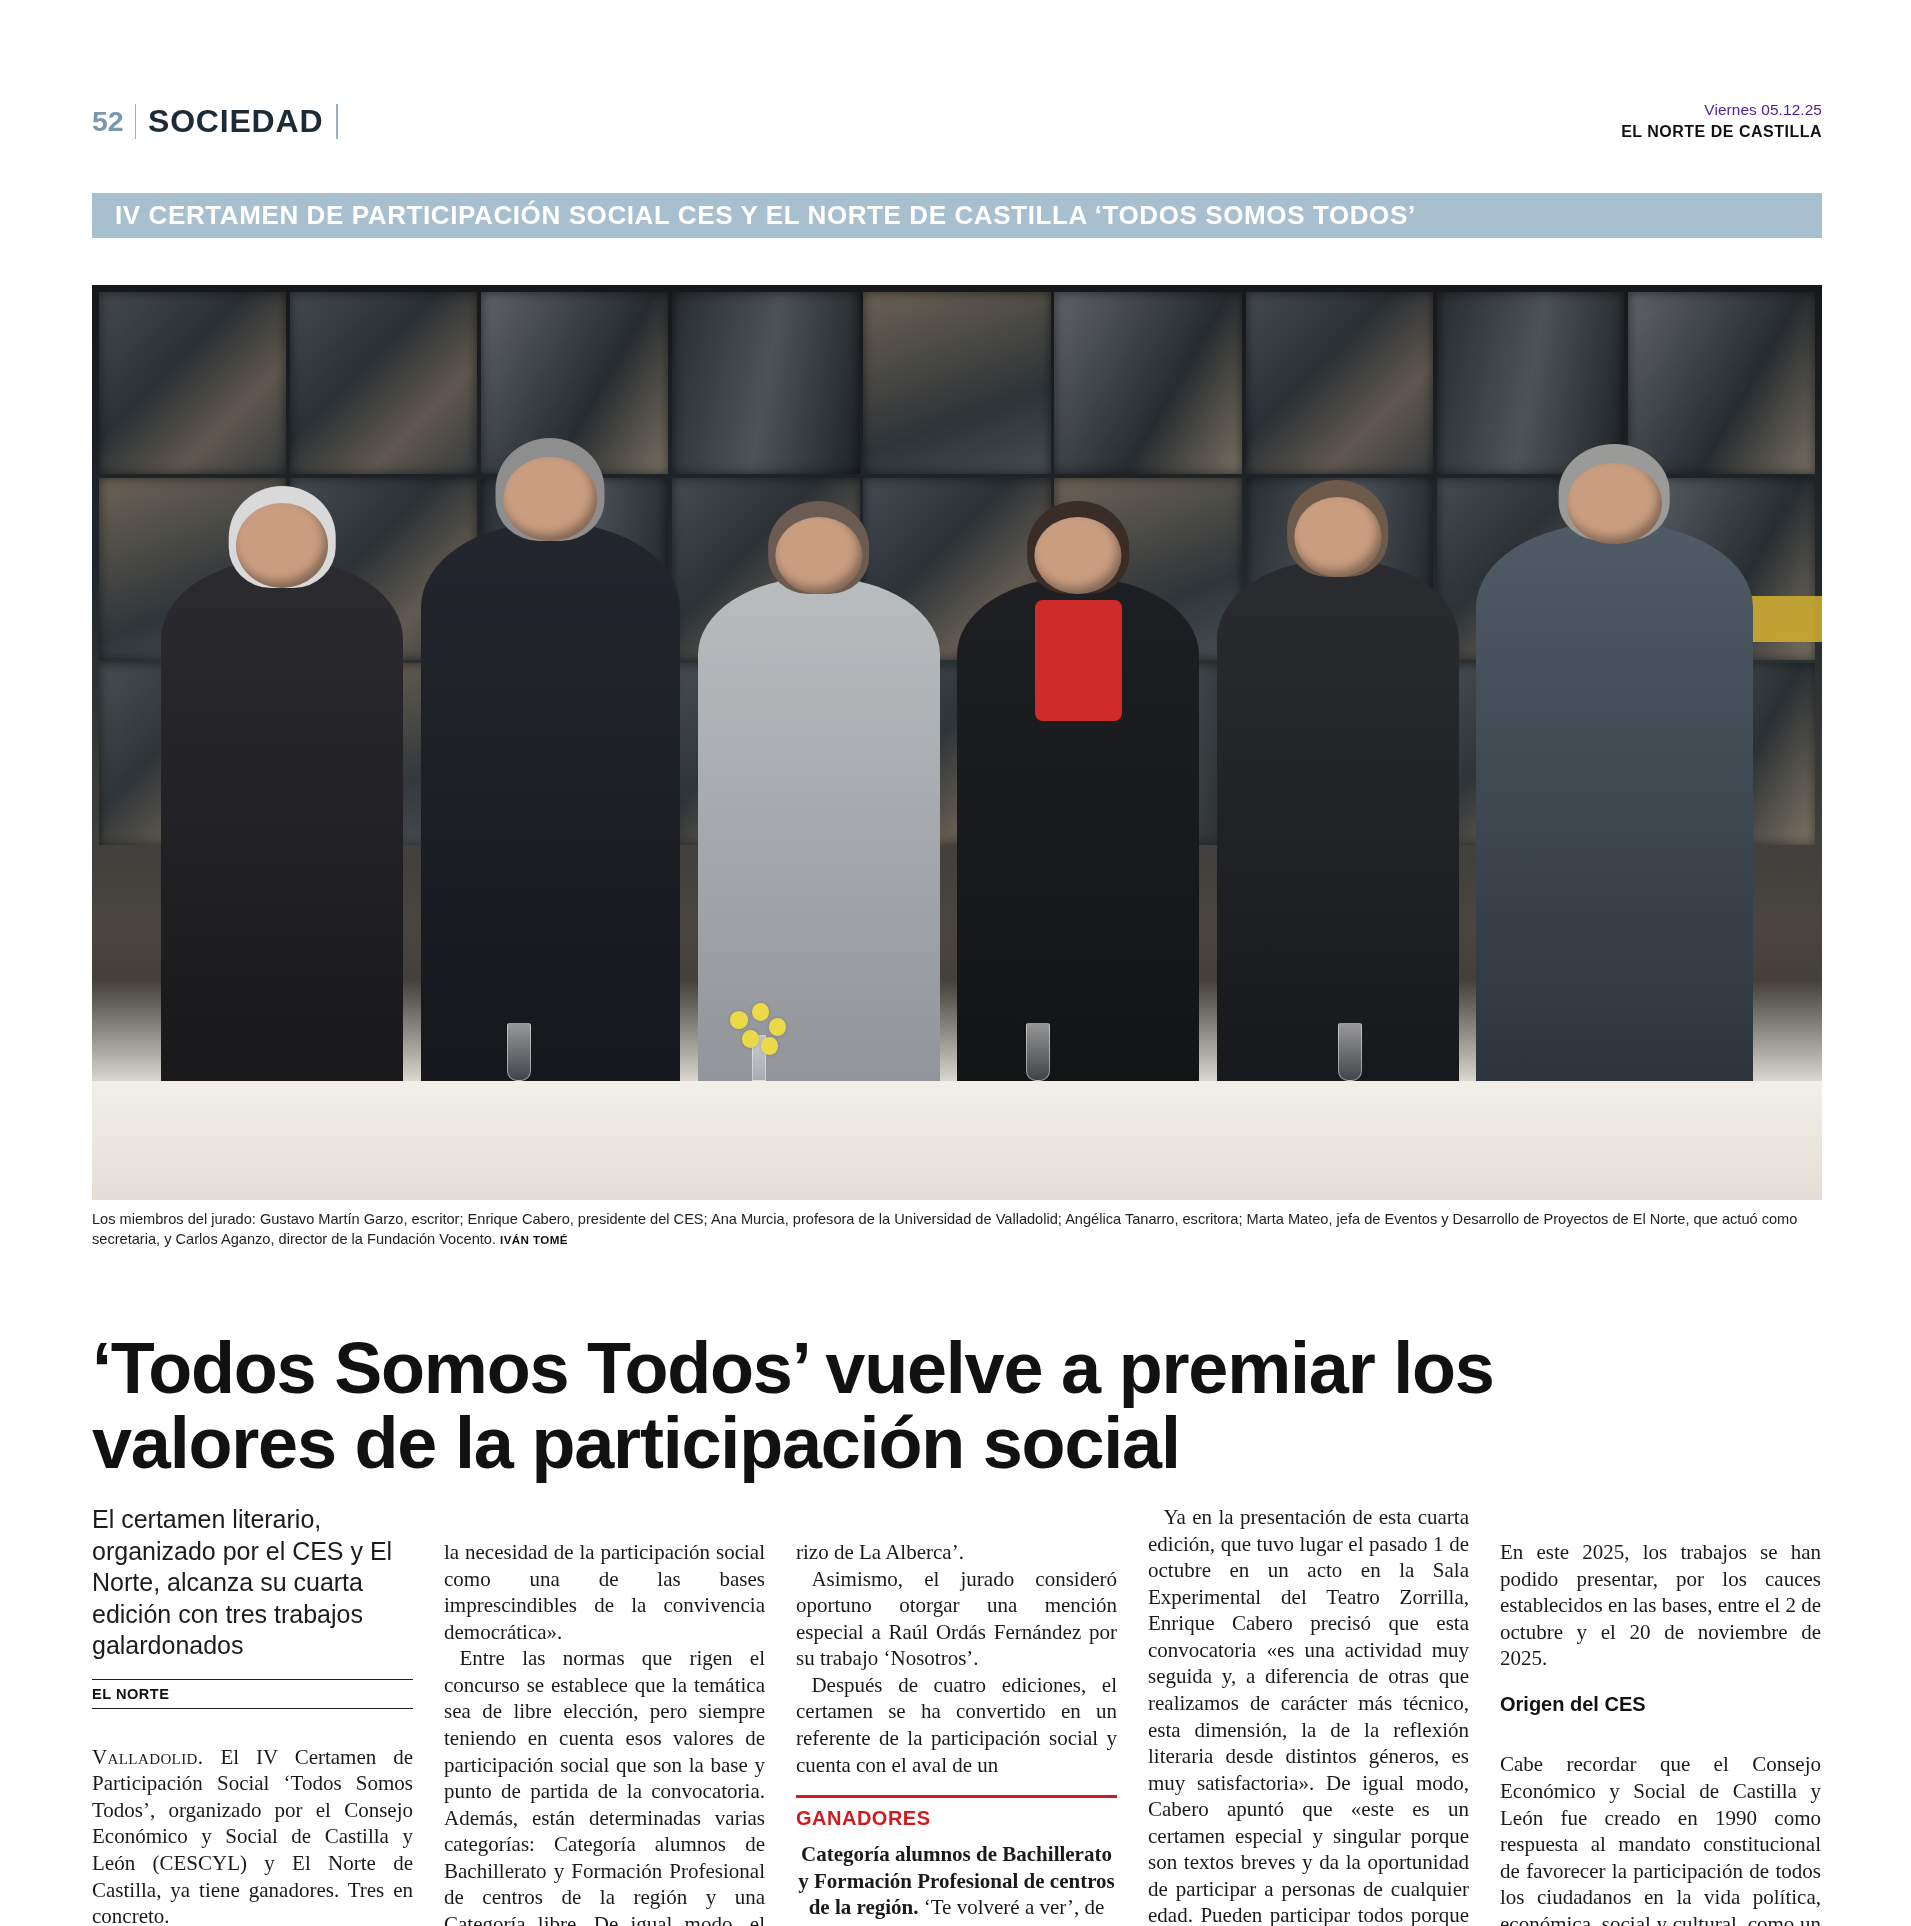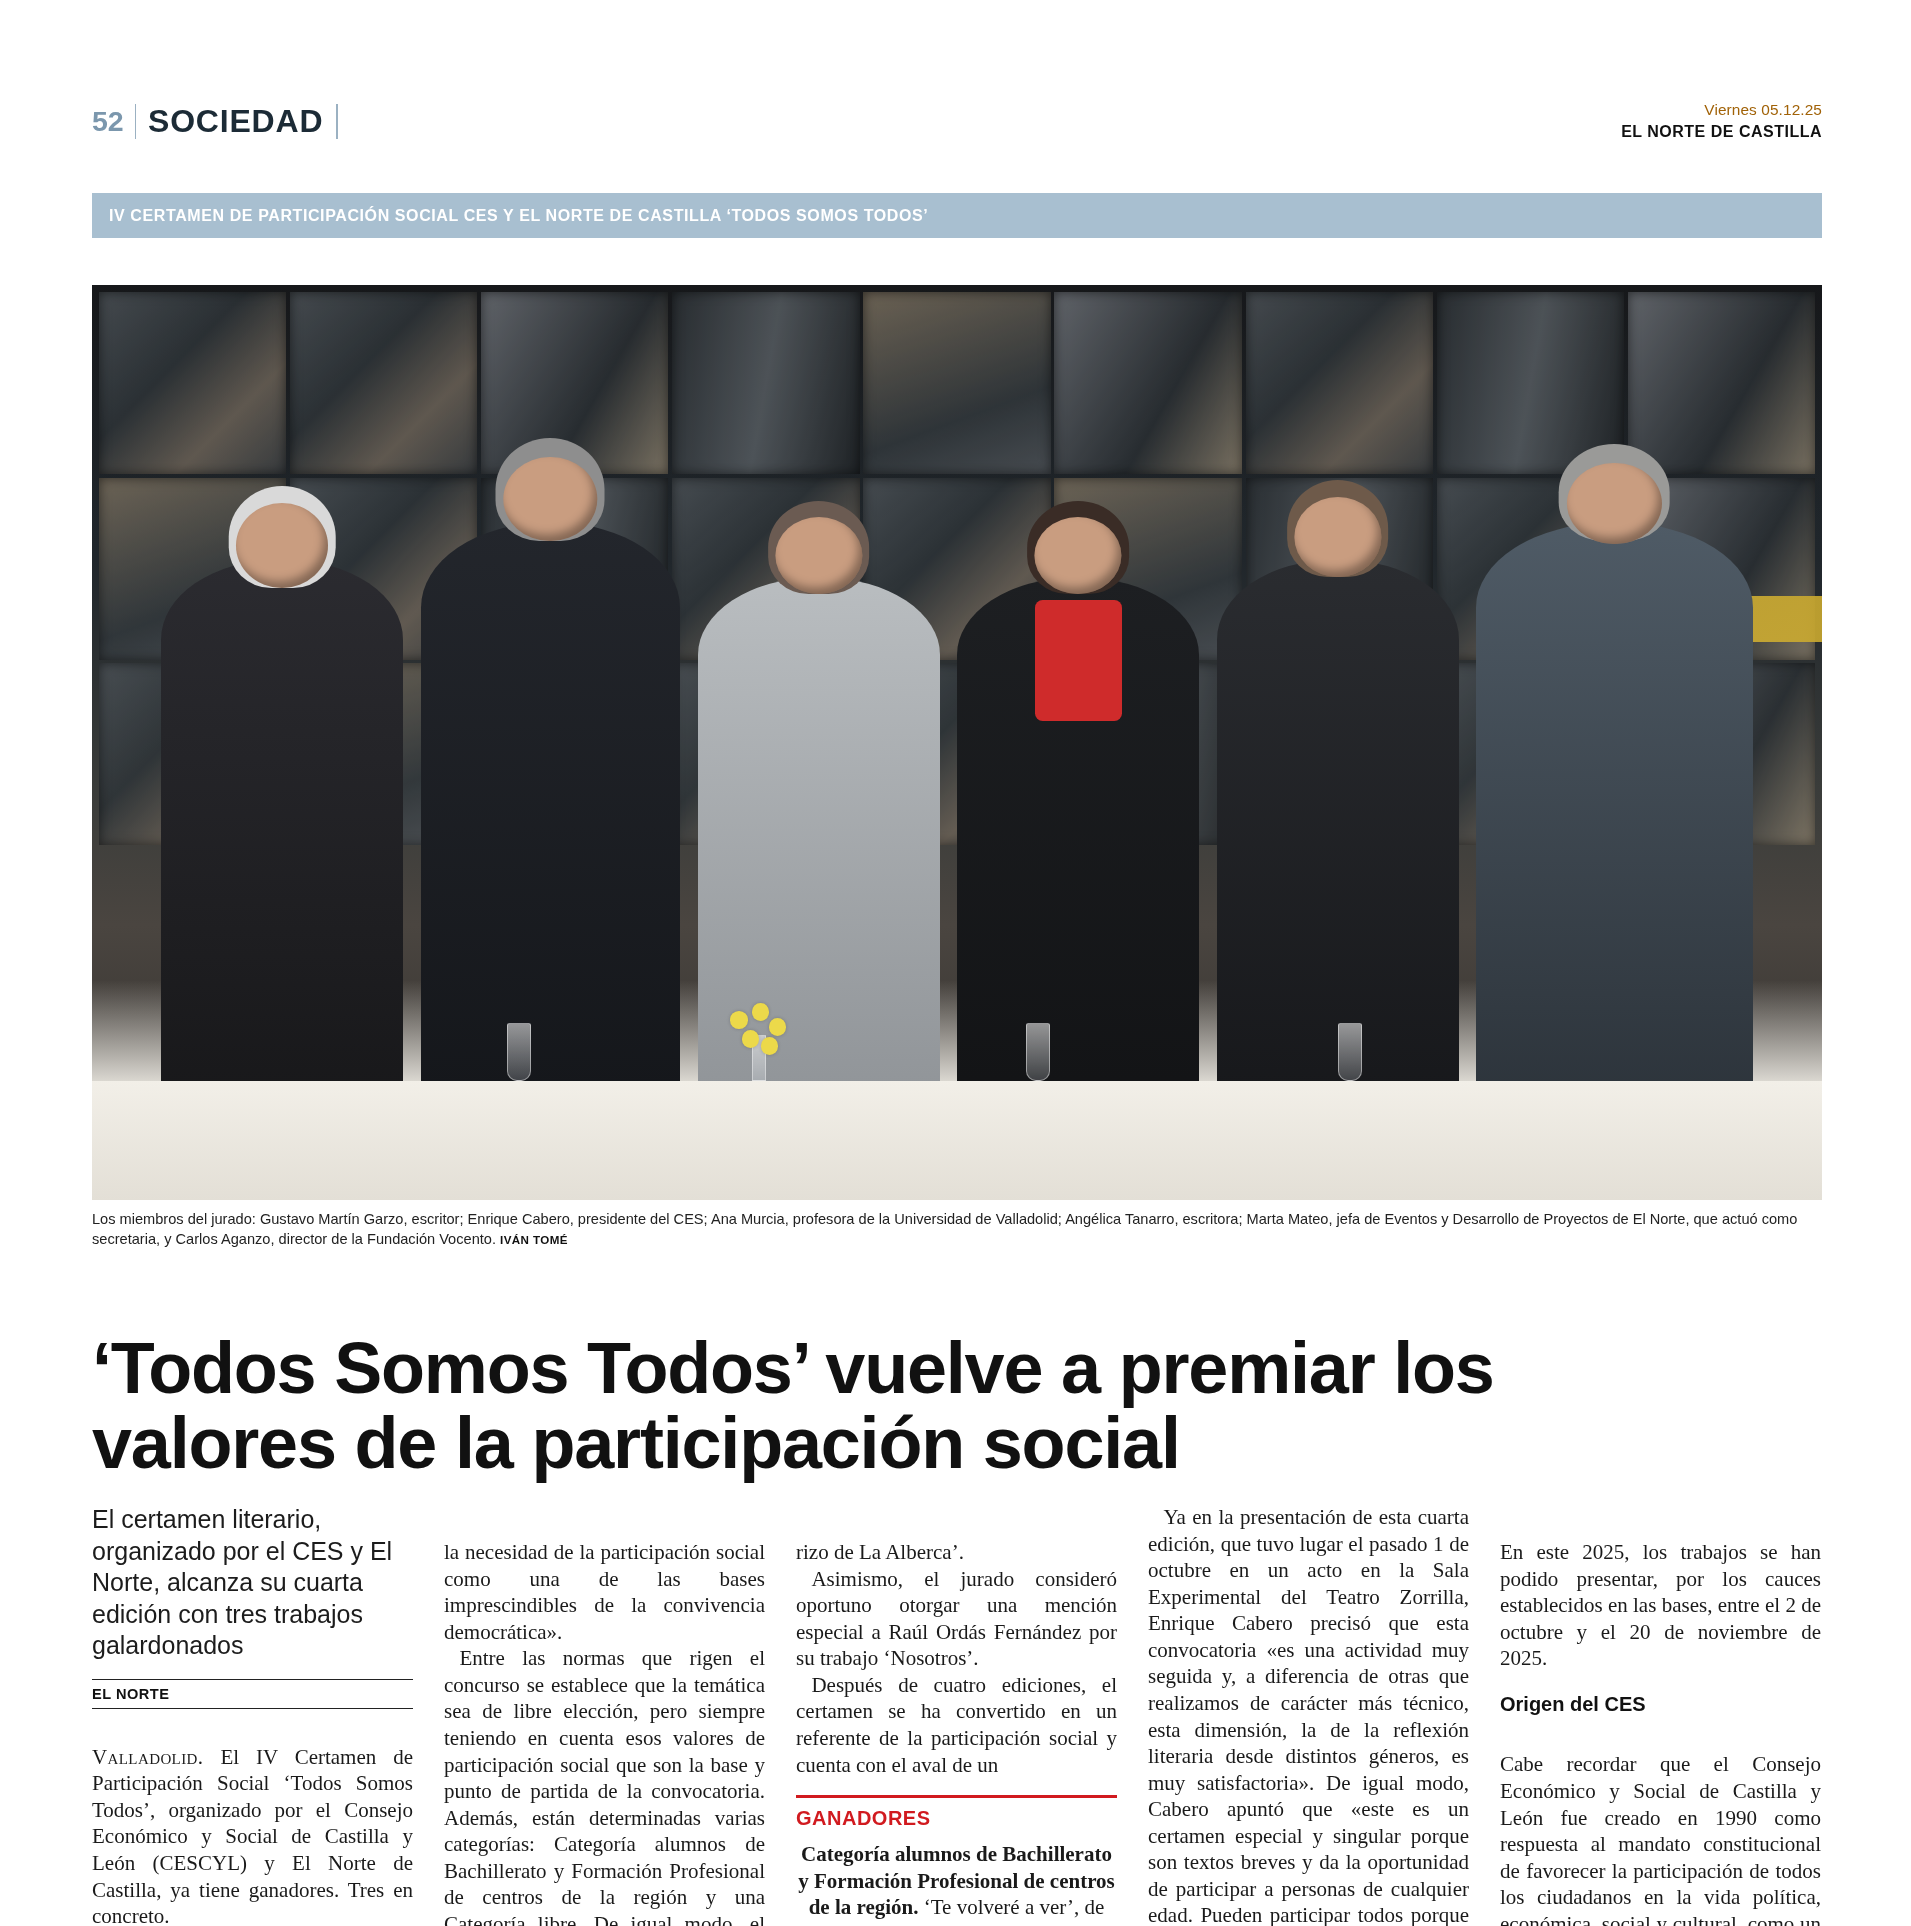--- a/index.html
+++ b/index.html
@@ -56,21 +56,21 @@
     background: #9bb1c2;
     margin-left: 13px;
   }
   .masthead-right {
     margin-left: auto;
     text-align: right;
     font-family: "Liberation Sans", sans-serif;
   }
   .date-line {
     font-size: 15.4px;
-    color: #a16207;
+    color: #4c1d95;
     margin-bottom: 4.6px;
     letter-spacing: 0.1px;
   }
   .paper-name {
     font-size: 16px;
     font-weight: bold;
     letter-spacing: 0.5px;
     color: #111;
   }
 
@@ -81,24 +81,24 @@
     top: 193px;
     width: 1730px;
     height: 45px;
     background: #a8bfd0;
     display: flex;
     align-items: center;
   }
   .banner-text {
     font-family: "Liberation Sans", sans-serif;
     font-weight: bold;
-    font-size: 16px;
+    font-size: 26px;
     letter-spacing: 0.6px;
     color: #ffffff;
-    padding-left: 17px;
+    padding-left: 23px;
   }
 
   
   .photo-wrap {
     position: absolute;
     left: 92px;
     top: 285px;
     width: 1730px;
     height: 915px;
     overflow: hidden;

